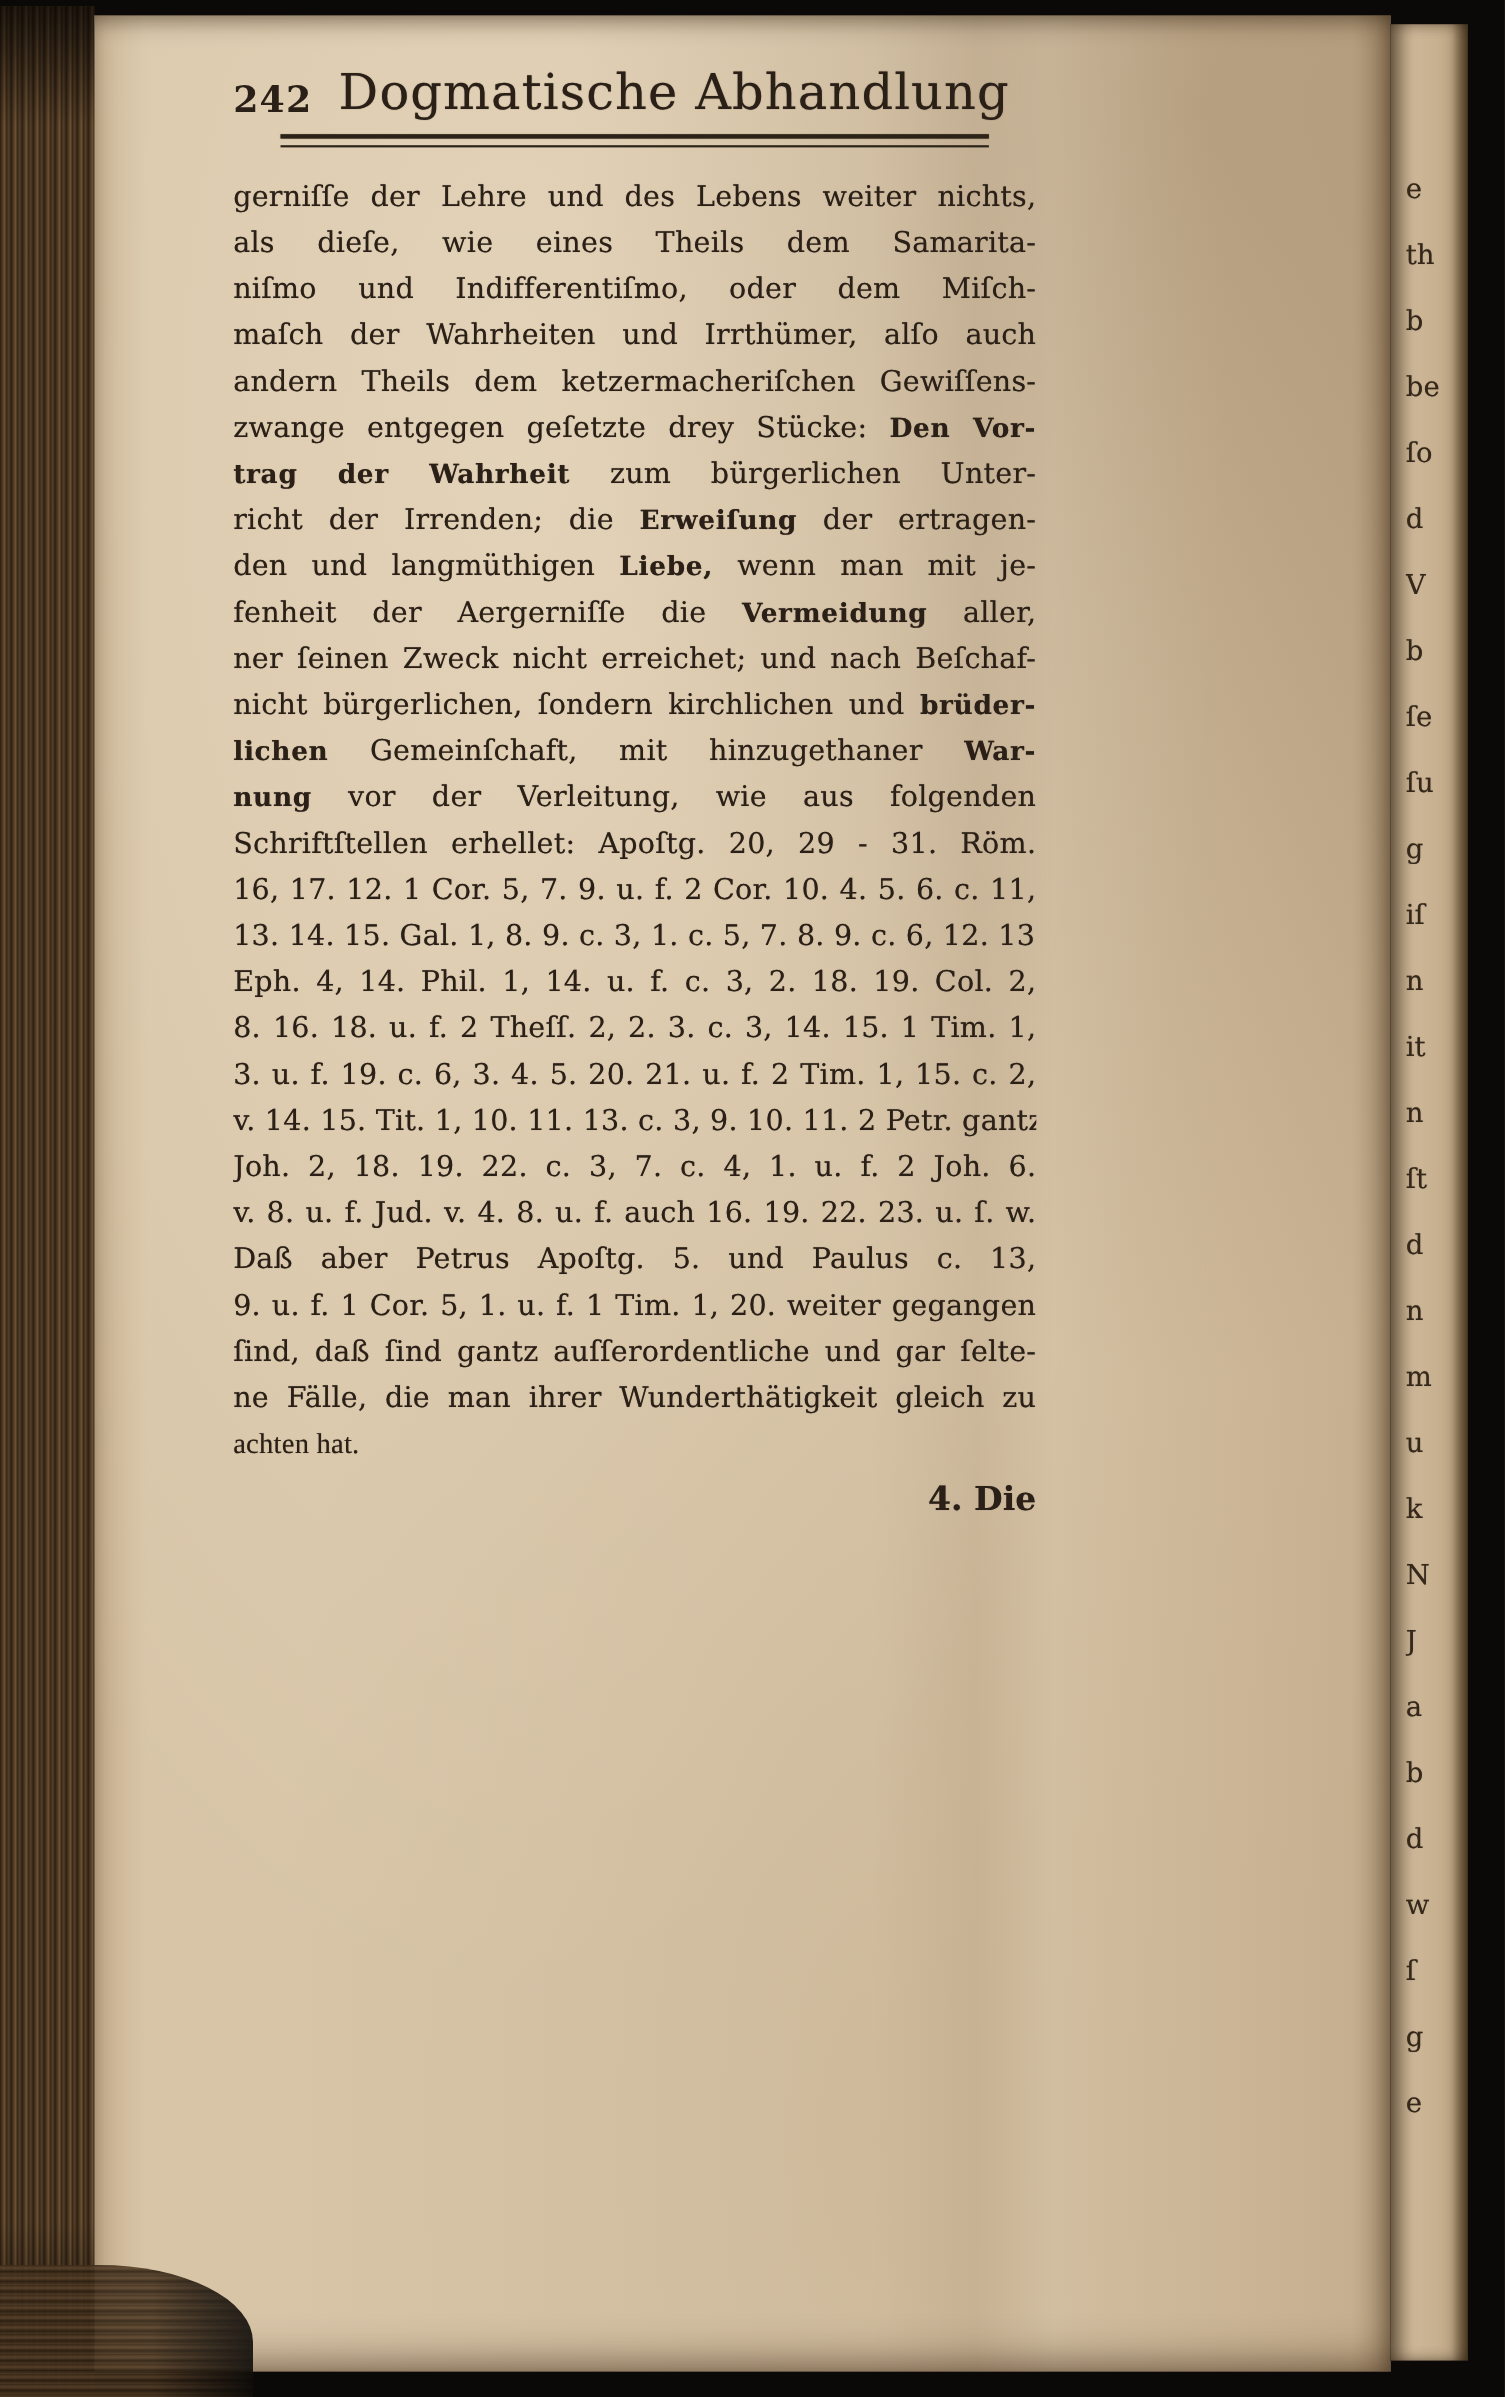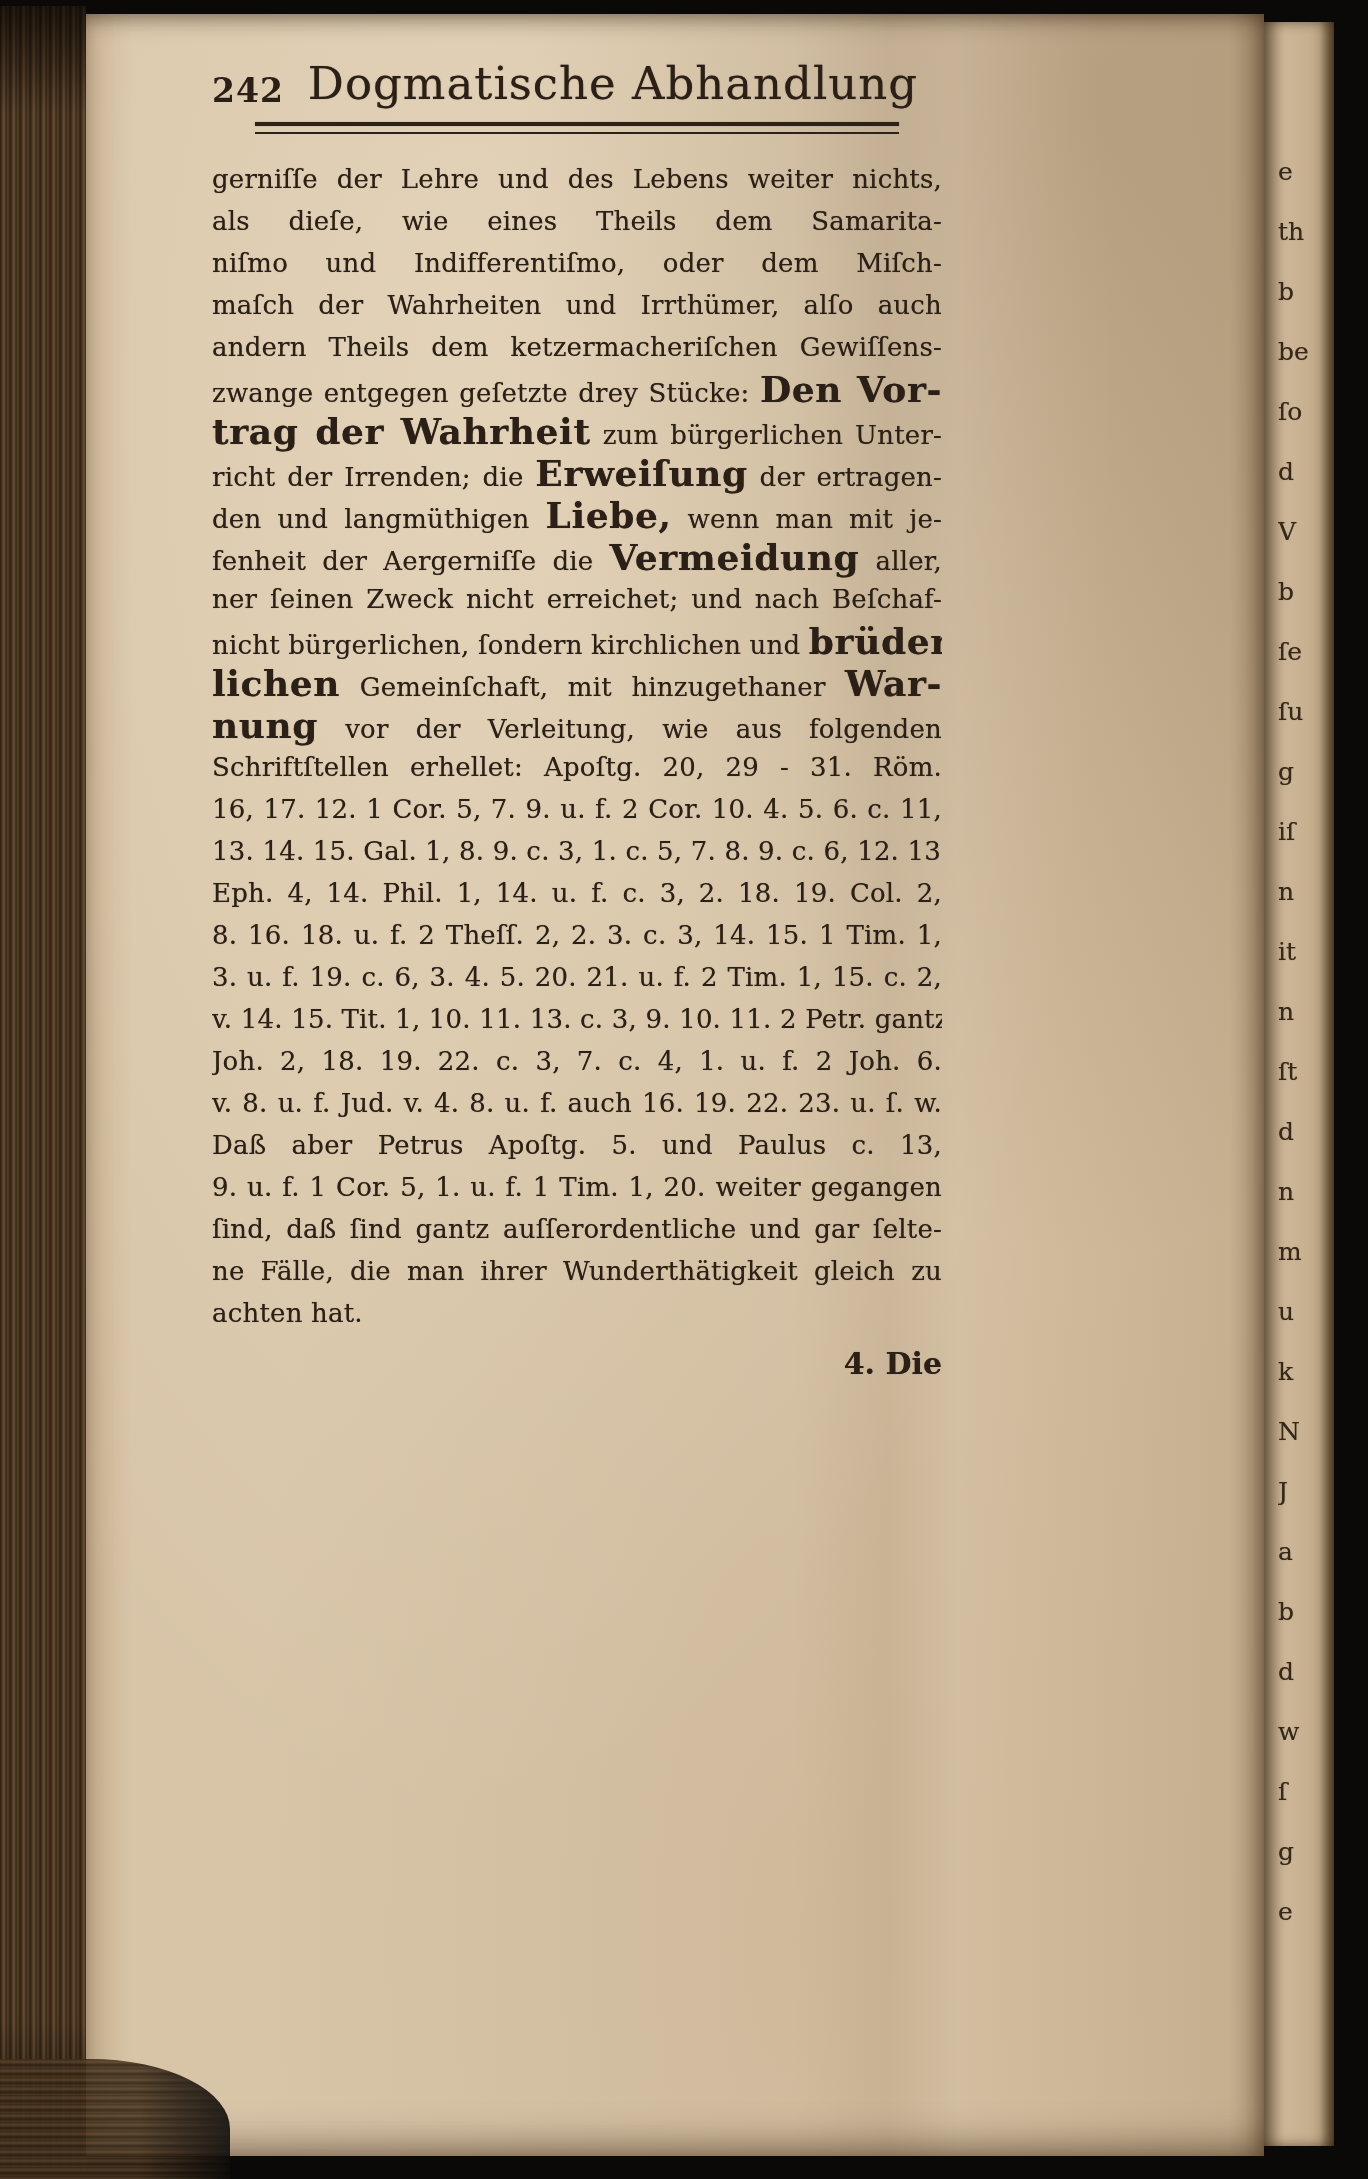--- a/index.html
+++ b/index.html
@@ -60,22 +60,22 @@
   .rule-thin  { height: 2px; width: 644px; margin: 6px auto 0; background: #2c2318; }
 
   .body-text { margin-top: 24px; width: 730px; overflow: hidden; }
   .line {
     font-size: 26px; line-height: 42px; height: 42px;
     letter-spacing: .2px;
     text-align: justify; text-align-last: justify;
     white-space: nowrap;
     text-shadow: 0 0 .7px rgba(42,28,14,.55);
   }
-  .line.no-justify { text-align-last: left; }
-  .emph { font-weight: 700; font-size: 36px; letter-spacing: .6px; }
+  .line.no-justify { text-align-last: left; font-family: Liberation Serif, serif; }
+  .emph { font-weight: 700; font-size: 24px; letter-spacing: .6px; }
 
   .catchword {
     margin-top: 12px; width: 730px; text-align: right;
     font-size: 30px; font-weight: 700;
     text-shadow: 0 0 .7px rgba(42,28,14,.55);
   }
 
   
   .next-page {
     position: absolute; left: 1264px; top: 22px; width: 70px; height: 2124px;

